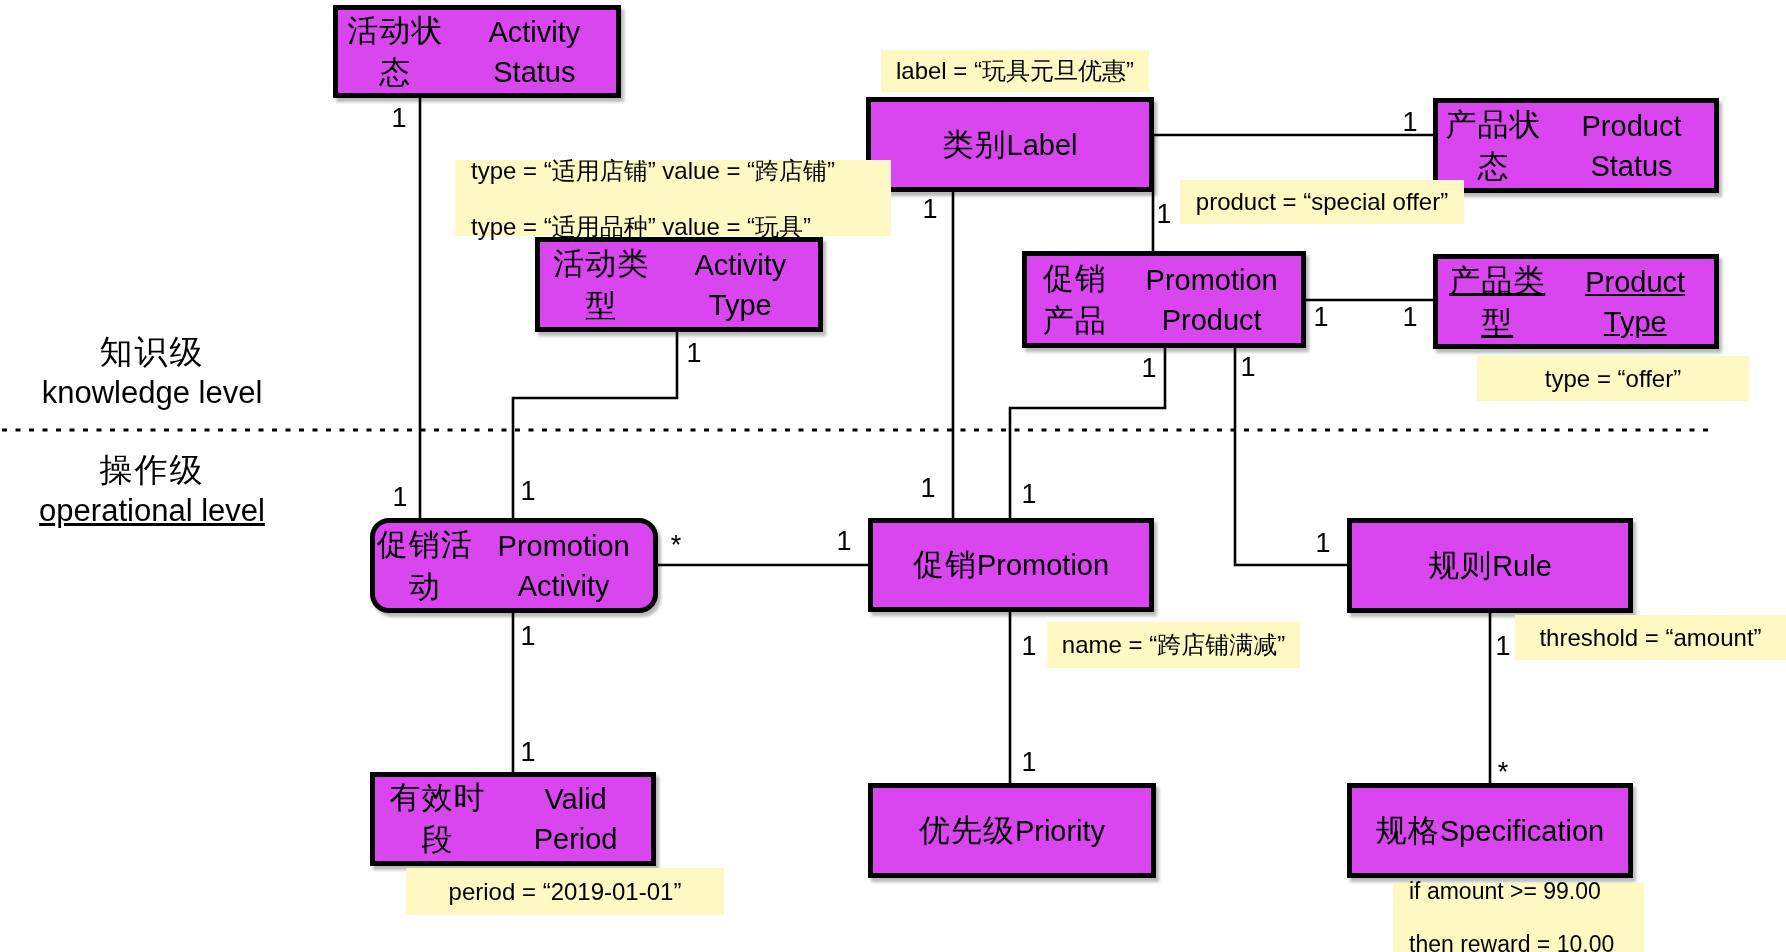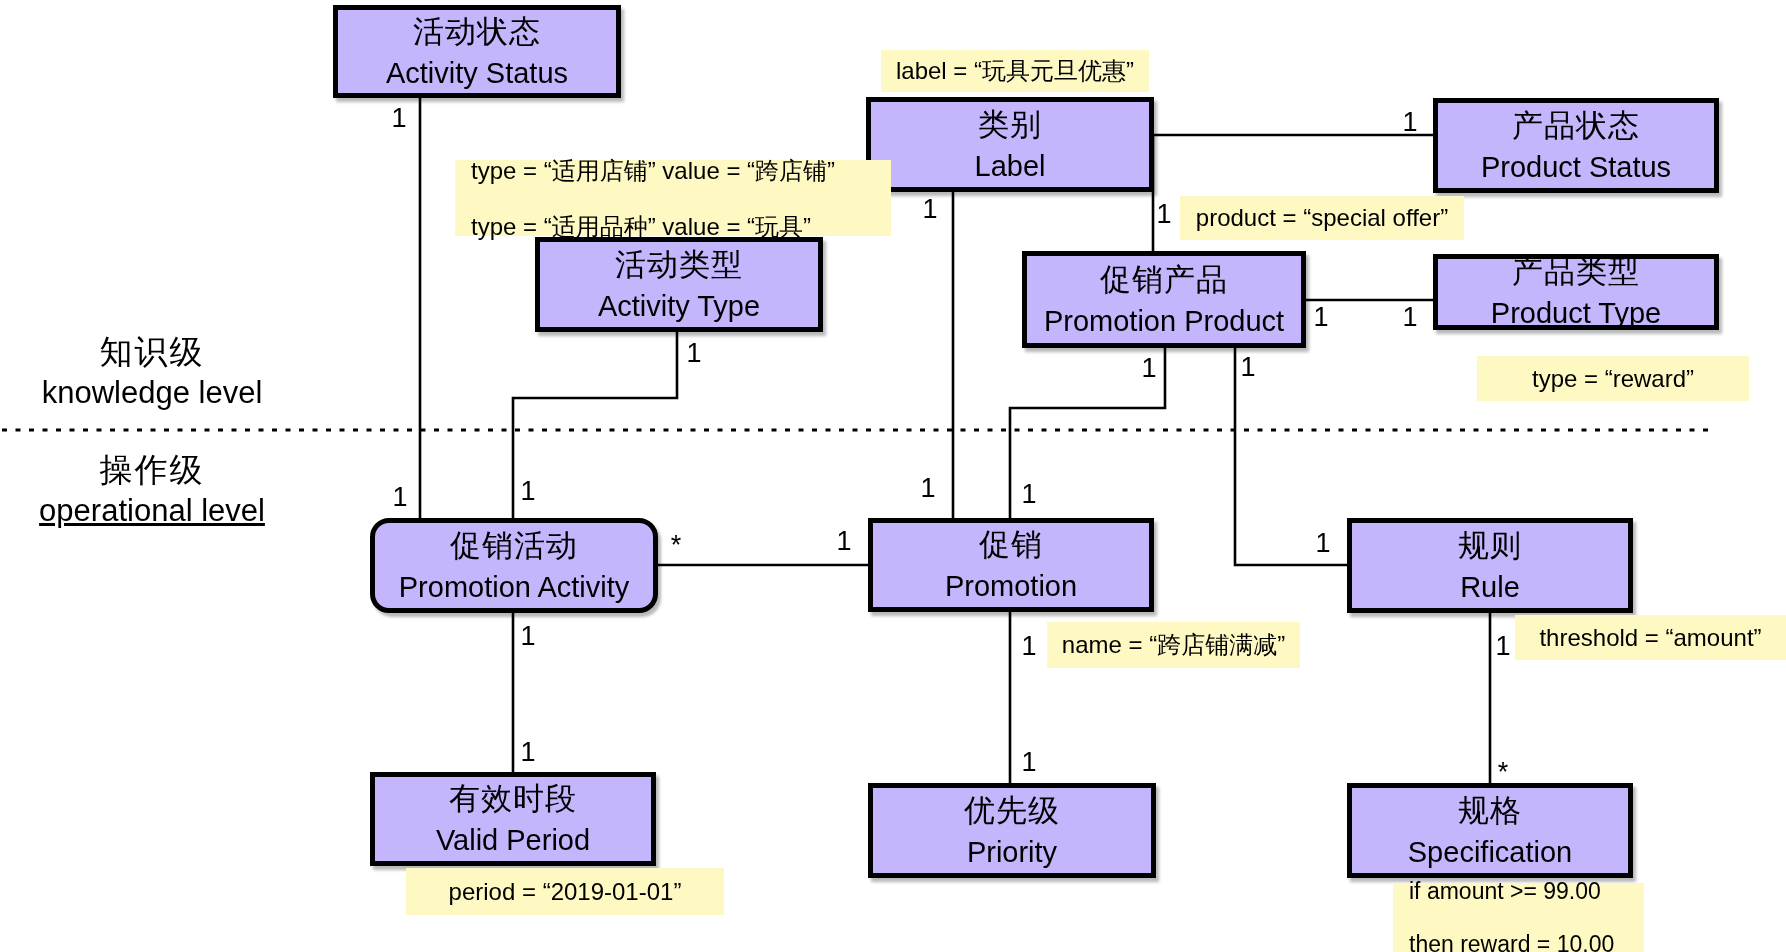--- a/index.html
+++ b/index.html
@@ -9,25 +9,24 @@
     height: 952px;
     background: #ffffff;
     font-family: "Liberation Sans", "DejaVu Sans", sans-serif;
     color: #000000;
     overflow: hidden;
   }
   #wires { position: absolute; left: 0; top: 0; width: 1786px; height: 952px; }
 
   .entity {
     position: absolute;
-    background: #c4b5fd;
+    background: #d946ef;
     border: 5px solid #000000;
     box-shadow: 3px 4px 3px rgba(0,0,0,0.28);
     display: flex;
-    flex-direction: column;
     align-items: center;
     justify-content: center;
     text-align: center;
     box-sizing: border-box;
     z-index: 2;
   }
   .entity .zh { font-size: 31px; line-height: 42px; letter-spacing: 1px; }
   .entity .en { font-size: 29px; line-height: 40px; }
 
   .note {
@@ -111,21 +110,21 @@
     <div class="en">Activity Type</div>
   </div>
   <div class="entity" style="left:1022px; top:251px; width:284px; height:97px;">
     <div class="zh">促销产品</div>
     <div class="en">Promotion Product</div>
   </div>
   <div class="entity" style="left:1433px; top:98px; width:286px; height:95px;">
     <div class="zh">产品状态</div>
     <div class="en">Product Status</div>
   </div>
-  <div class="entity" style="left:1433px; top:254px; width:286px; height:76px;">
+  <div class="entity" style="left:1433px; top:254px; width:286px; height:95px;text-decoration:underline;">
     <div class="zh">产品类型</div>
     <div class="en">Product Type</div>
   </div>
   <div class="entity" style="left:370px; top:518px; width:288px; height:95px;border-radius:19px;">
     <div class="zh">促销活动</div>
     <div class="en">Promotion Activity</div>
   </div>
   <div class="entity" style="left:1347px; top:518px; width:286px; height:95px;">
     <div class="zh">规则</div>
     <div class="en">Rule</div>
@@ -147,25 +146,25 @@
     <div class="en">Specification</div>
   </div>
 
   <div class="note center" style="left:881px; top:50px; width:268px; height:42px;">
     <span>label = “玩具元旦优惠”</span>
   </div>
   <div class="note left" style="left:455px; top:160px; width:436px; height:76px; line-height:37px;">
     <span>type = “适用店铺” value = “跨店铺”</span>
     <span>type = “适用品种” value = “玩具”</span>
   </div>
-  <div class="note center" style="left:1180px; top:196px; width:284px; height:44px;">
+  <div class="note center" style="left:1180px; top:180px; width:284px; height:44px;">
     <span>product = “special offer”</span>
   </div>
   <div class="note center" style="left:1477px; top:356px; width:272px; height:45px;">
-    <span>type = “reward”</span>
+    <span>type = “offer”</span>
   </div>
   <div class="note center" style="left:1047px; top:622px; width:253px; height:46px;">
     <span>name = “跨店铺满减”</span>
   </div>
   <div class="note center" style="left:1515px; top:615px; width:271px; height:45px;">
     <span>threshold = “amount”</span>
   </div>
   <div class="note center" style="left:406px; top:868px; width:318px; height:47px;">
     <span>period = “2019-01-01”</span>
   </div>

